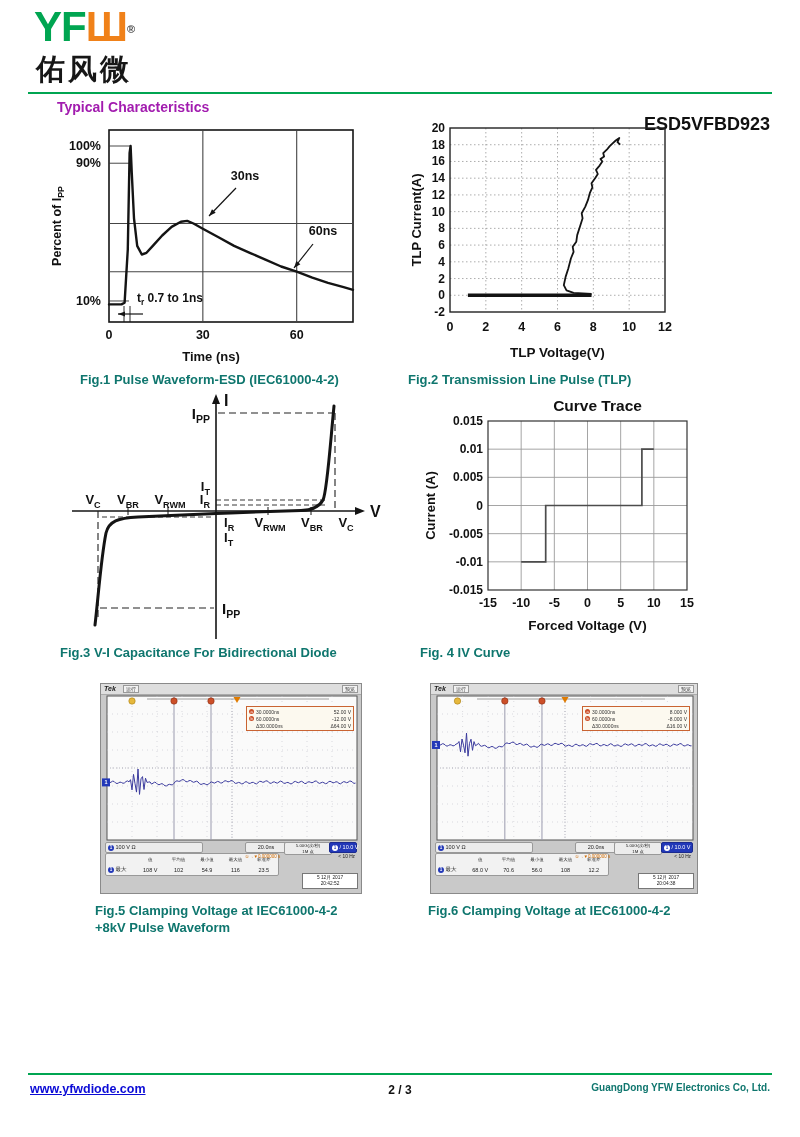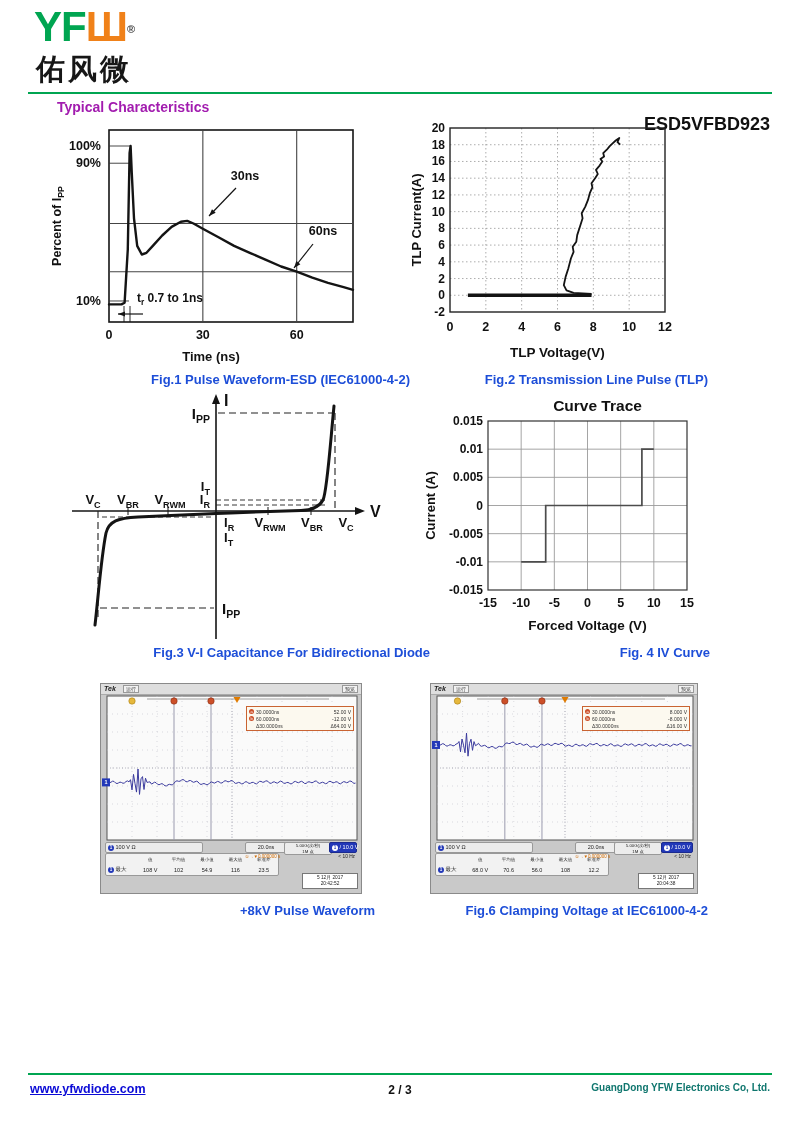--- a/index.html
+++ b/index.html
@@ -9,21 +9,21 @@
   .logo-line1{position:absolute;left:34px;top:6px;font-size:42px;font-weight:bold;letter-spacing:-1px;line-height:42px;}
   .logo-green{color:#00A551;}
   .logo-orange{color:#F08119;}
   .logo-reg{font-size:11px;color:#444;vertical-align:top;position:relative;top:2px;font-weight:bold;}
   .logo-cn{position:absolute;left:36px;top:50px;font-size:29px;font-weight:bold;color:#161616;letter-spacing:3px;}
   .part-number{position:absolute;right:30px;top:68px;font-size:18px;font-weight:bold;color:#101010;margin-top:46px;}
   .green-rule{position:absolute;left:28px;right:28px;top:92px;height:2px;background:#00A551;}
   .section-title{position:absolute;left:57px;top:99px;font-size:14px;font-weight:bold;color:#a21caf;}
   
   .figblock{position:absolute;}
-  .cap{position:absolute;font-weight:bold;font-size:13px;text-align:right;color:#1d4ed8;line-height:17px;}
+  .cap{position:absolute;font-weight:bold;font-size:13px;text-align:left;color:#0f766e;line-height:17px;}
   svg text{font-family:"Liberation Sans","DejaVu Sans",sans-serif;}
   
   .scope{position:absolute;background:#c9c9c9;border:1px solid #8a8a8a;box-sizing:border-box;}
   .scope-head{position:absolute;left:0;right:0;top:0;height:10px;background:#dedede;border-bottom:1px solid #aaa;}
   .tek{position:absolute;left:3px;top:1px;font-weight:bold;font-style:italic;font-size:7px;color:#222;}
   .chip{position:absolute;top:1px;font-size:5px;line-height:6px;height:6px;border:1px solid #999;background:#f2f2f2;color:#333;padding:0 2px;}
   .chip-status{left:22px;}
   .chip-aux{right:3px;}
   .scope-svg{position:absolute;left:0;top:10px;}
   .readout{position:absolute;right:7px;top:22px;width:102px;border:1px solid #c96332;background:#fcf9ef;font-size:5px;color:#333;padding:1px 2px;}
@@ -303,20 +303,21 @@
     </div>
     <div class="orange-note" style="left:144px;top:14px;">①→▼0.000000 s</div>
     <div class="freq-note" style="right:6px;top:14px;">&lt; 10 Hz</div>
     <div class="dt">
       <div>5 12月 2017</div>
       <div>20:42:52</div>
     </div>
   </div>
 </div>
 <div class="cap" style="left:95px;top:902px;width:280px;">
+  <div>Fig.5 Clamping Voltage at IEC61000-4-2</div>
   <div>+8kV Pulse Waveform</div>
 </div>
 
 <div class="scope" id="scope6" style="left:430px;top:683px;width:268px;height:211px;">
   <div class="scope-head">
     <span class="tek">Tek</span>
     <span class="chip chip-status">运行</span>
     <span class="chip chip-aux">预览</span>
   </div>
   <svg class="scope-svg" id="scope6svg" width="268" height="148" viewBox="0 0 268 148">

